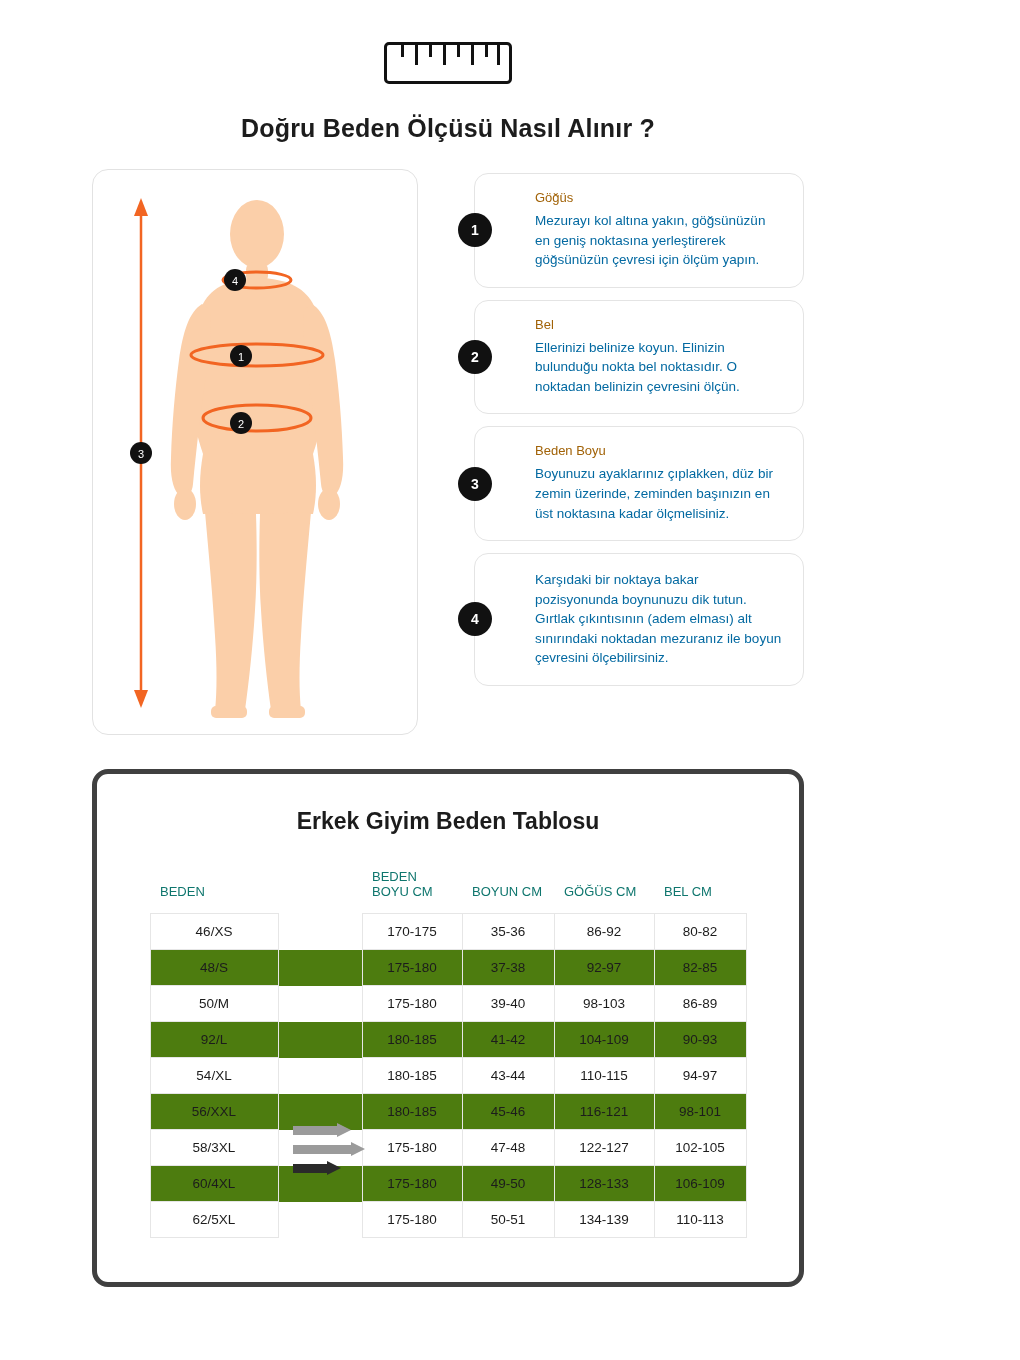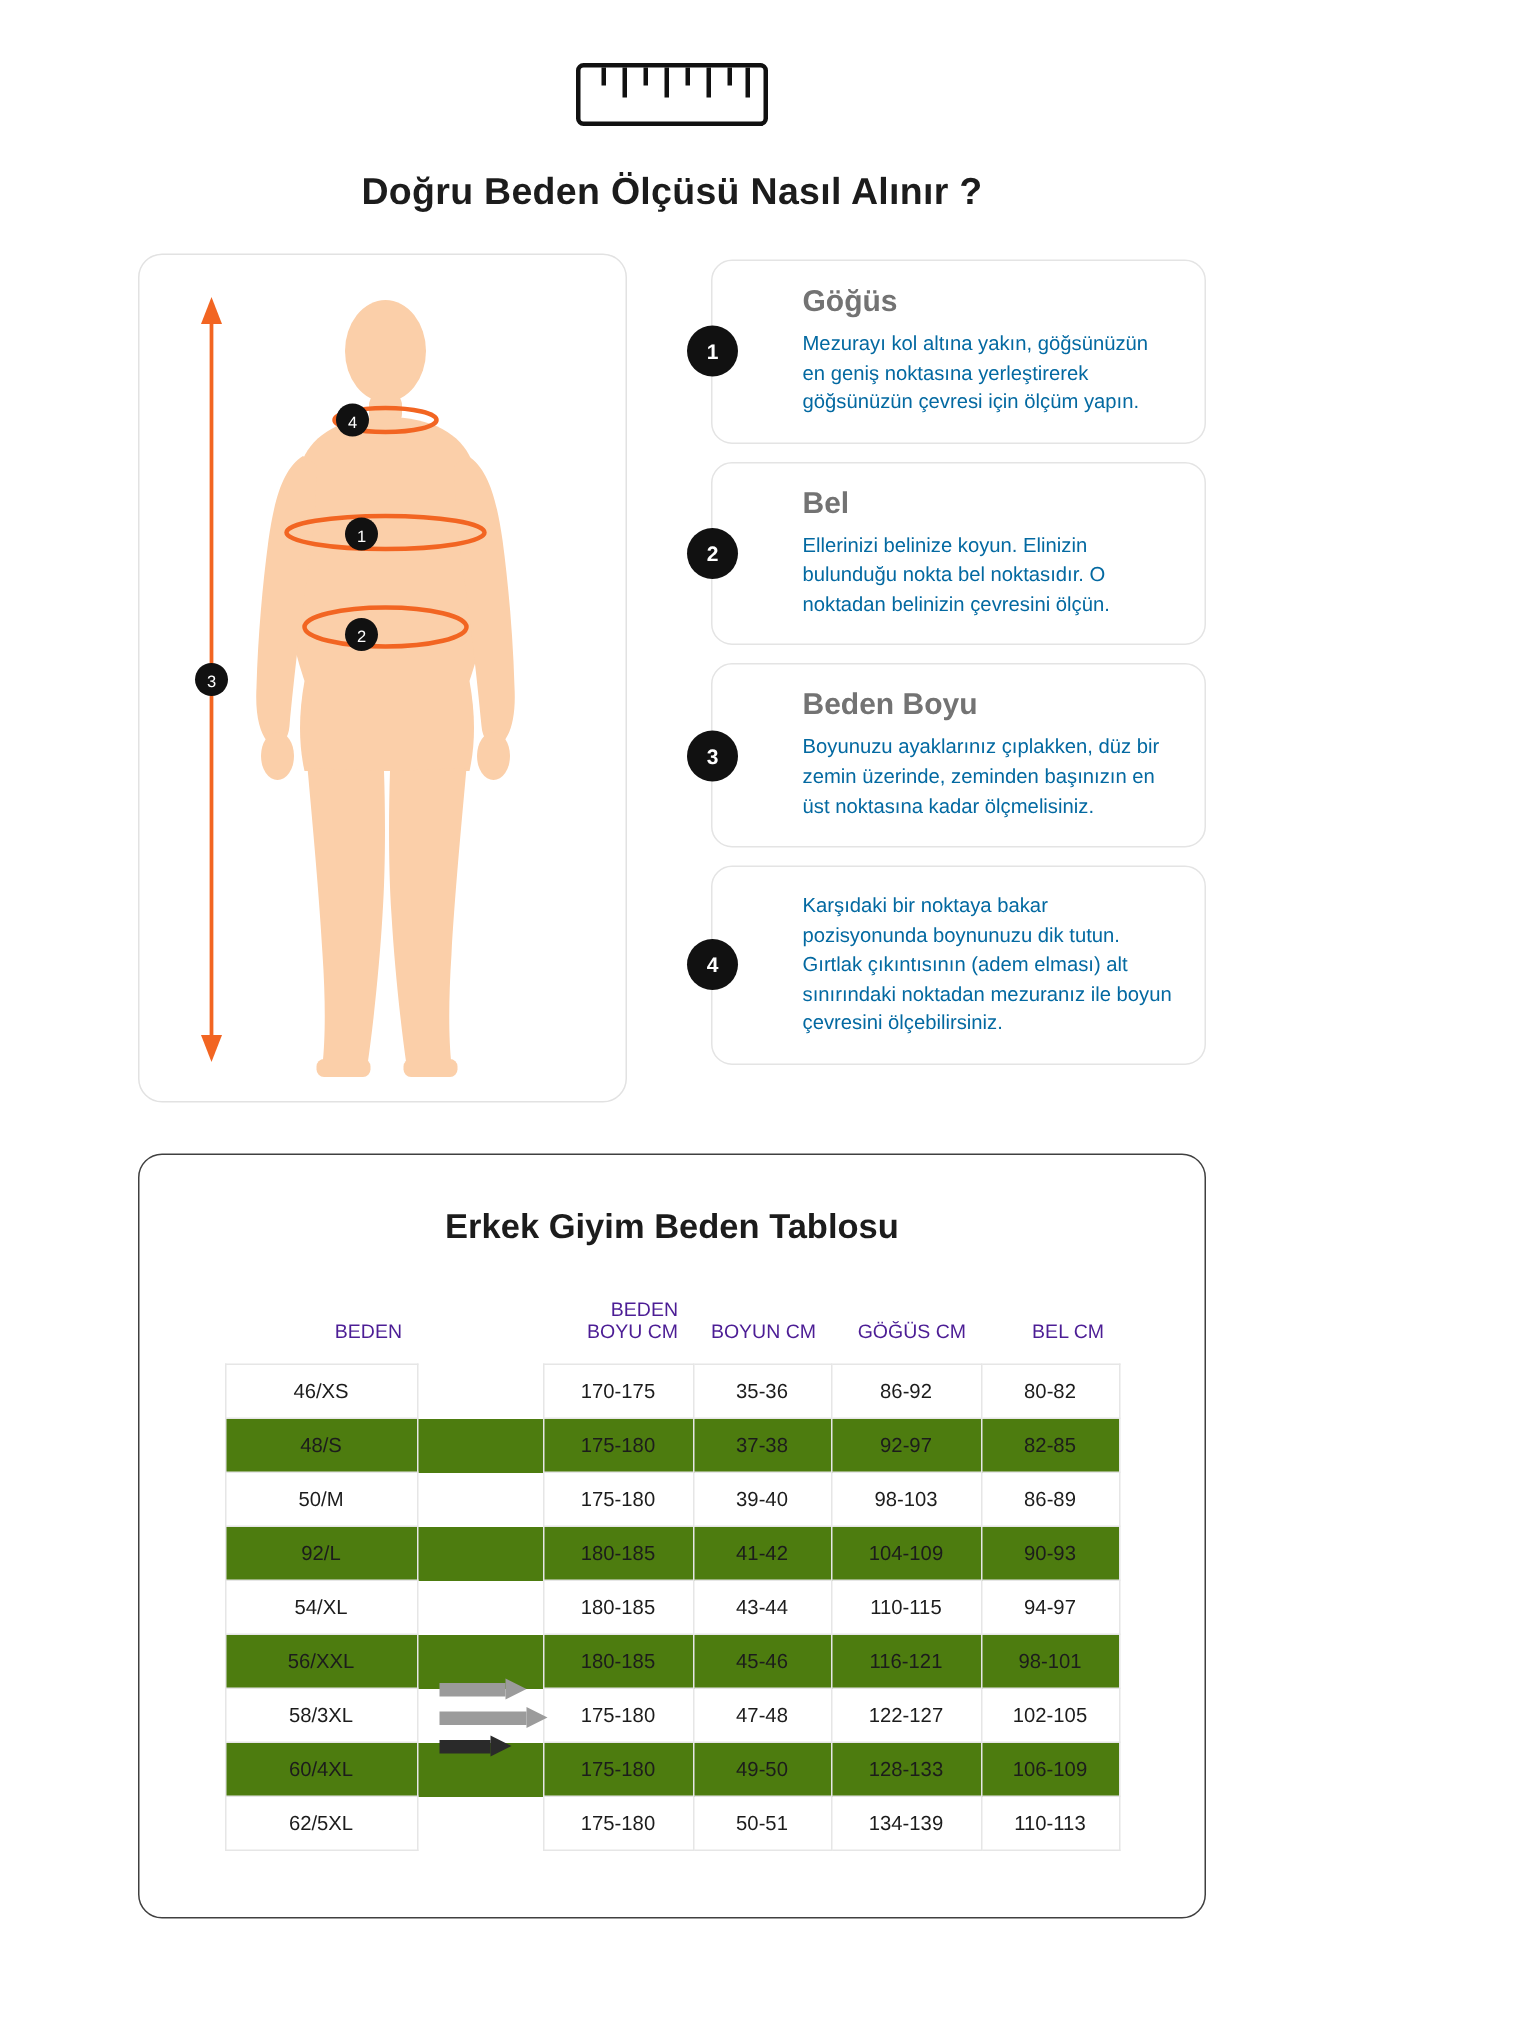--- a/index.html
+++ b/index.html
@@ -90,35 +90,35 @@
     background: #111;
     color: #fff;
     font-size: 14px;
     font-weight: bold;
     display: flex;
     align-items: center;
     justify-content: center;
   }
   .step h3 {
     margin: 0 0 6px 0;
-    font-size: 20px;
-    font-weight: bold;
-    color: #737373;
+    font-size: 13px;
+    font-weight: normal;
+    color: #a16207;
   }
   .step p {
     margin: 0;
     font-size: 13.5px;
     line-height: 1.45;
     color: #0369a1;
   }
 
   
   .table-card {
     margin: 34px 92px 0 92px;
-    border: 1px solid #404040;
+    border: 5px solid #404040;
     border-radius: 16px;
     padding: 34px 0 44px 0;
     background: #fff;
   }
   .table-title {
     text-align: center;
     font-size: 23px;
     font-weight: bold;
     margin-bottom: 28px;
   }
@@ -126,24 +126,24 @@
     position: relative;
     display: flex;
     justify-content: center;
   }
   table {
     border-collapse: collapse;
     font-size: 13.5px;
   }
   th {
     font-weight: normal;
-    color: #4c1d95;
+    color: #0f766e;
     font-size: 13px;
     padding: 6px 10px 14px 10px;
-    text-align: right;
+    text-align: left;
     vertical-align: bottom;
   }
   td {
     text-align: center;
     padding: 10px 6px;
     border: 1px solid #e6e6e6;
     color: #1c1c1c;
   }
   td.size-cell { width: 128px; }
   td.v1 { width: 100px; }

